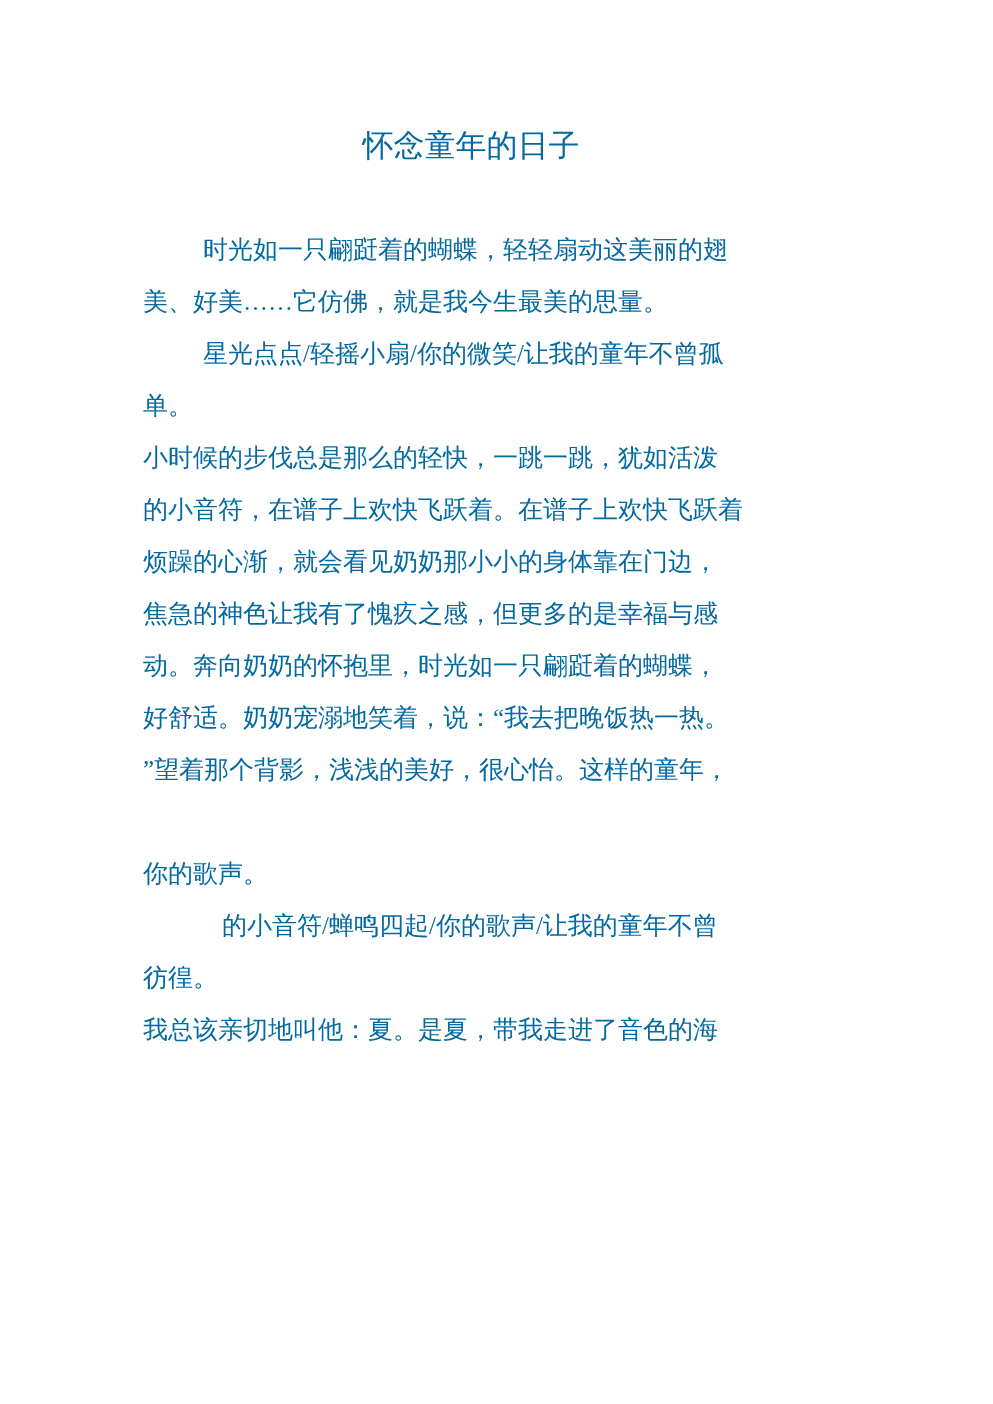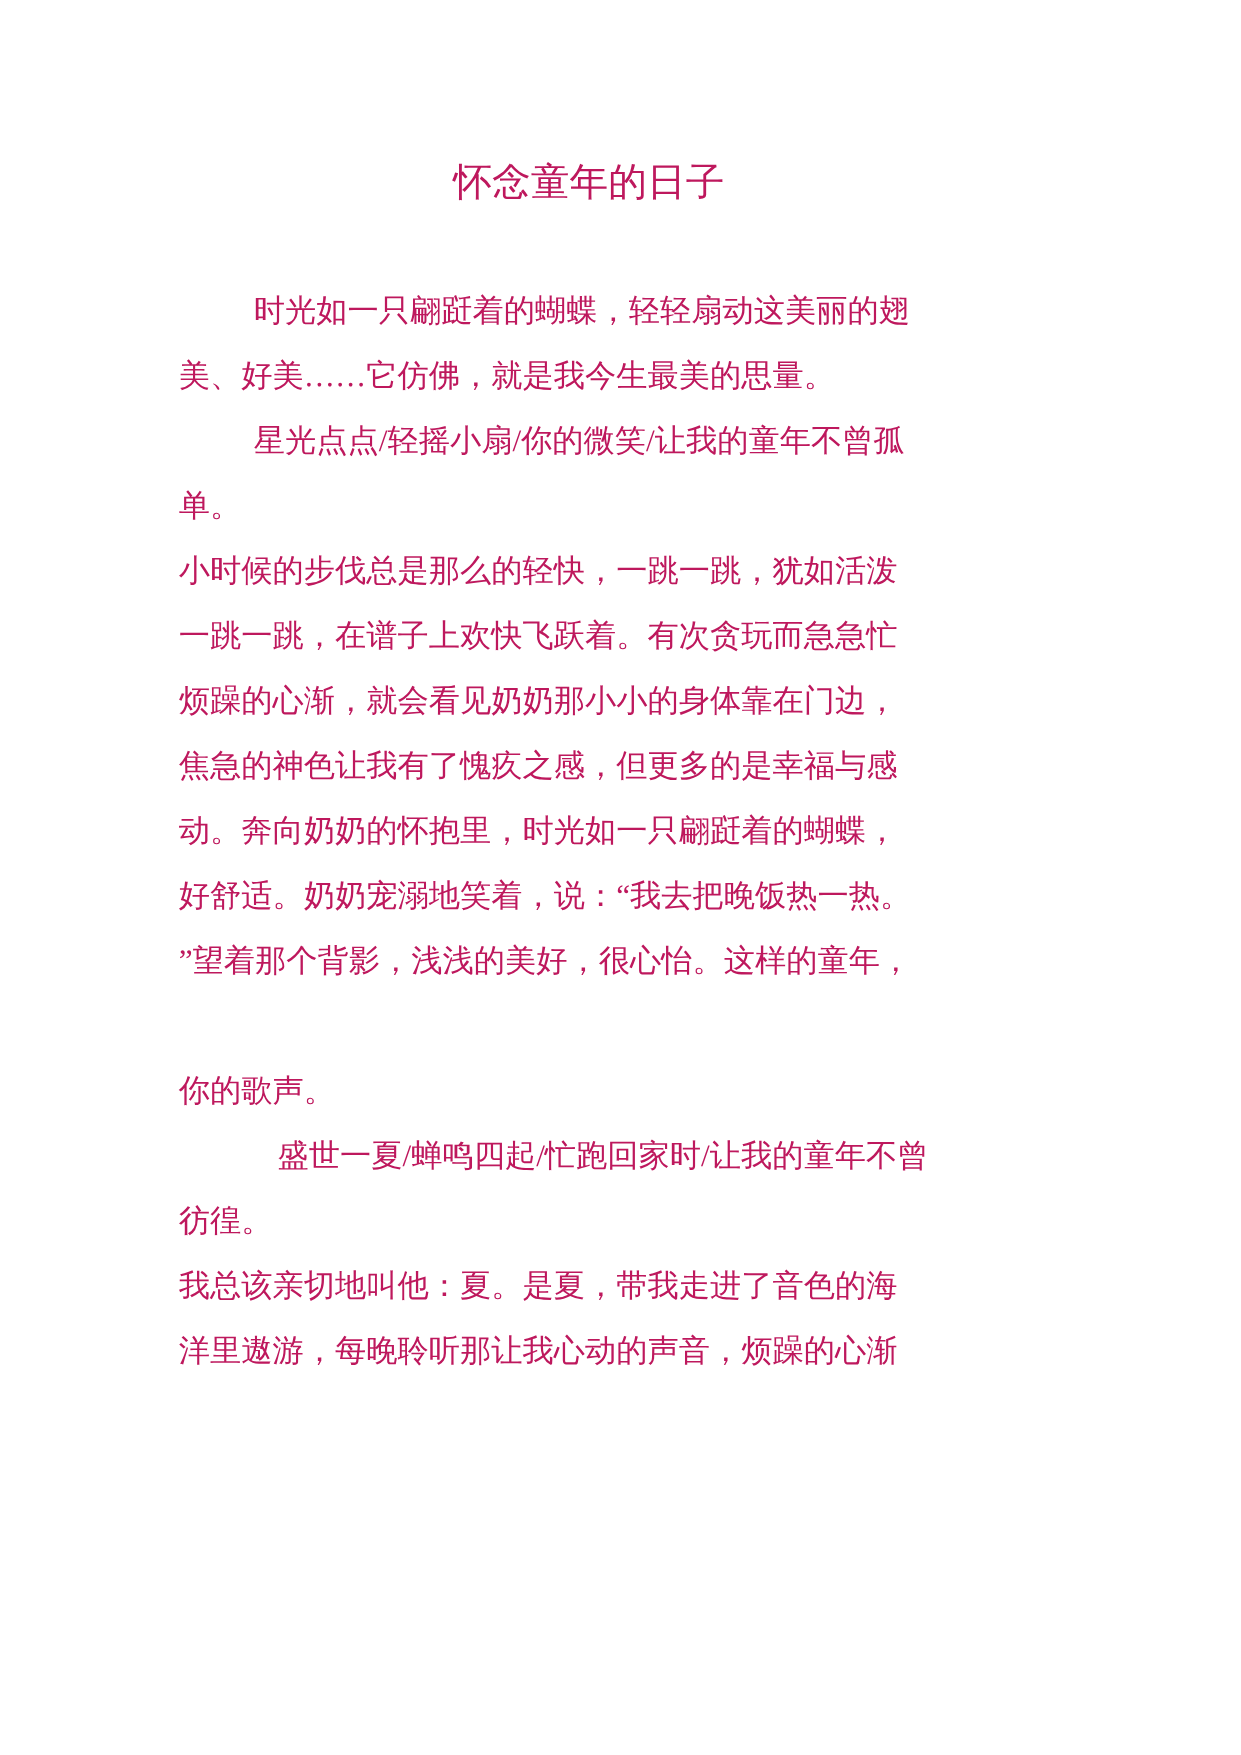--- a/index.html
+++ b/index.html
@@ -7,21 +7,21 @@
     padding: 0;
     background: #ffffff;
   }
   .page {
     position: relative;
     width: 993px;
     height: 1404px;
     background: #ffffff;
     overflow: hidden;
     font-family: "Liberation Serif", "DejaVu Serif", serif;
-    color: #be185d;
+    color: #0369a1;
   }
   .content {
     position: absolute;
     left: 143px;
     top: 120px;
     width: 712px;
   }
   .doc-title {
     font-size: 31px;
     line-height: 52px;
@@ -48,27 +48,26 @@
 
 <div class="page">
   <div class="content">
     <h1 class="doc-title">怀念童年的日子</h1>
     <div>
         <div class="line indent-a">时光如一只翩跹着的蝴蝶，轻轻扇动这美丽的翅</div>
         <div class="line">美、好美……它仿佛，就是我今生最美的思量。</div>
         <div class="line indent-a">星光点点/轻摇小扇/你的微笑/让我的童年不曾孤</div>
         <div class="line">单。</div>
         <div class="line">小时候的步伐总是那么的轻快，一跳一跳，犹如活泼</div>
-        <div class="line">一跳一跳，在谱子上欢快飞跃着。有次贪玩而急急忙</div>
+        <div class="line">的小音符，在谱子上欢快飞跃着。在谱子上欢快飞跃着</div>
         <div class="line">烦躁的心渐，就会看见奶奶那小小的身体靠在门边，</div>
         <div class="line">焦急的神色让我有了愧疚之感，但更多的是幸福与感</div>
         <div class="line">动。奔向奶奶的怀抱里，时光如一只翩跹着的蝴蝶，</div>
         <div class="line">好舒适。奶奶宠溺地笑着，说：“我去把晚饭热一热。</div>
         <div class="line">”望着那个背影，浅浅的美好，很心怡。这样的童年，</div>
         <div class="line">&nbsp;</div>
         <div class="line">你的歌声。</div>
-        <div class="line indent-b">盛世一夏/蝉鸣四起/忙跑回家时/让我的童年不曾</div>
+        <div class="line indent-b">的小音符/蝉鸣四起/你的歌声/让我的童年不曾</div>
         <div class="line">彷徨。</div>
         <div class="line">我总该亲切地叫他：夏。是夏，带我走进了音色的海</div>
-        <div class="line">洋里遨游，每晚聆听那让我心动的声音，烦躁的心渐</div>
       </div>
   </div>
 </div>
 
 </body></html>

